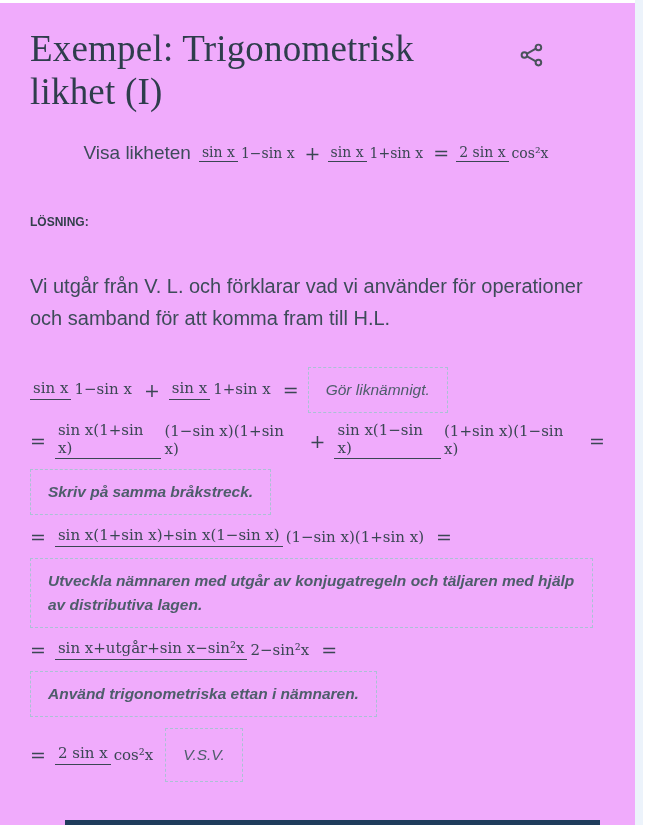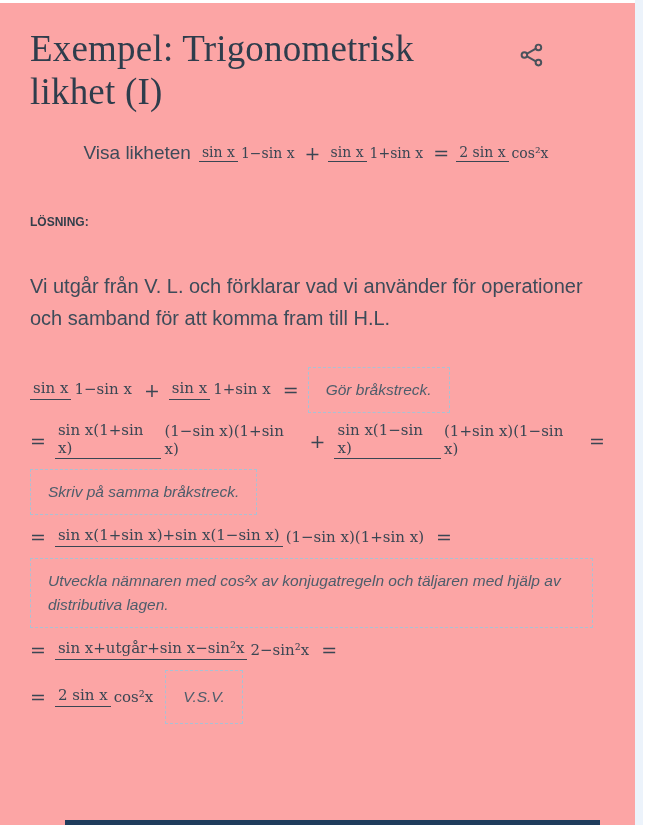--- a/index.html
+++ b/index.html
@@ -11,21 +11,21 @@
   }
   .page{
     position:relative;
     width:666px;height:825px;
     background:#ffffff;
   }
   .content{
     position:absolute;
     left:0;top:3px;
     width:635px;height:822px;
-    background:#fca5a5;
+    background:#f0abfc;
     box-sizing:border-box;
     padding:25px 30px 0 30px;
   }
   .scroll-strip{
     position:absolute;
     left:635px;top:0;
     width:8px;height:825px;
     background:#ecf3fb;
   }
   .page-title{
@@ -89,21 +89,21 @@
     display:inline-block;
     border:1px dashed #aac1d4;
     padding:10px 17px;
     font-family:"Liberation Sans",sans-serif;
     font-style:italic;
     font-size:15.5px;
     line-height:1.55;
     color:#4e5d6b;
     background:transparent;
   }
-  .note-row{margin:10px 0 11px 0;}
+  .note-row{margin:10px 0 11px 0;font-weight:bold;}
   .note-wide{max-width:527px;}
   .qed-box{padding:14px 17px;}
   .footer-bar{
     position:absolute;
     left:65px;bottom:0;
     width:535px;height:5px;
     background:#1f3c5c;
   }
 </style>
 </head>
@@ -156,21 +156,21 @@
         <span class="frac">
           <span class="num">sin x</span>
           <span class="den">1−sin x</span>
         </span>
         <span class="op">+</span>
         <span class="frac">
           <span class="num">sin x</span>
           <span class="den">1+sin x</span>
         </span>
         <span class="op">=</span>
-        <span class="note-box">Gör bråkstreck.</span>
+        <span class="note-box">Gör liknämnigt.</span>
       </div>
 
       <div class="math-row">
         <span class="op">=</span>
         <span class="frac">
           <span class="num">sin x(1+sin x)</span>
           <span class="den">(1−sin x)(1+sin x)</span>
         </span>
         <span class="op">+</span>
         <span class="frac">
@@ -187,32 +187,35 @@
       <div class="math-row">
         <span class="op">=</span>
         <span class="frac">
           <span class="num">sin x(1+sin x)+sin x(1−sin x)</span>
           <span class="den">(1−sin x)(1+sin x)</span>
         </span>
         <span class="op">=</span>
       </div>
 
       <div class="note-row">
-        <span class="note-box note-wide">Utveckla nämnaren med cos²x av konjugatregeln och täljaren med hjälp av distributiva lagen.</span>
+        <span class="note-box note-wide">Utveckla nämnaren med utgår av konjugatregeln och täljaren med hjälp av distributiva lagen.</span>
       </div>
 
       <div class="math-row">
         <span class="op">=</span>
         <span class="frac">
           <span class="num">sin x+utgår+sin x−sin²x</span>
           <span class="den">2−sin²x</span>
         </span>
         <span class="op">=</span>
       </div>
 
+      <div class="note-row">
+        <span class="note-box">Använd trigonometriska ettan i nämnaren.</span>
+      </div>
 
       <div class="math-row">
         <span class="op">=</span>
         <span class="frac">
           <span class="num">2 sin x</span>
           <span class="den">cos²x</span>
         </span>
         <span class="note-box qed-box">V.S.V.</span>
       </div>
 

